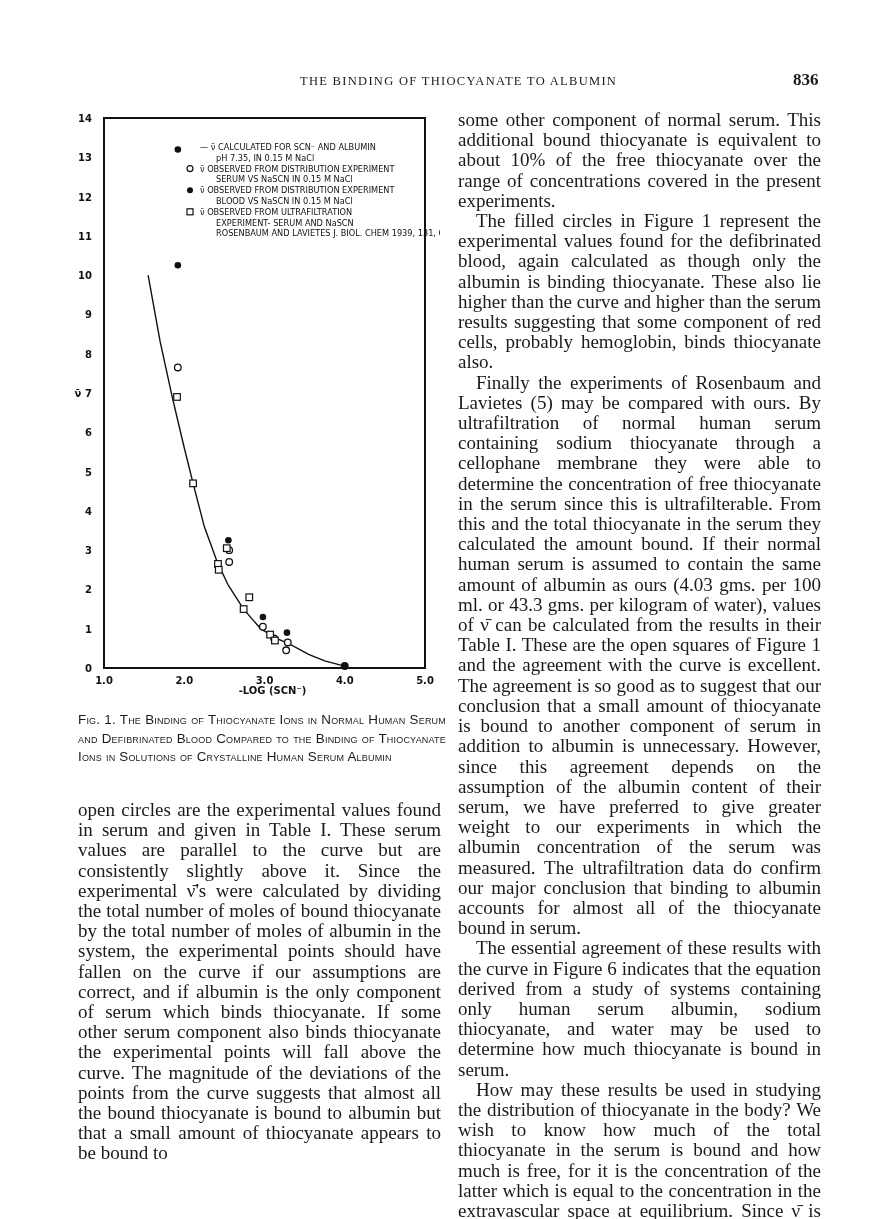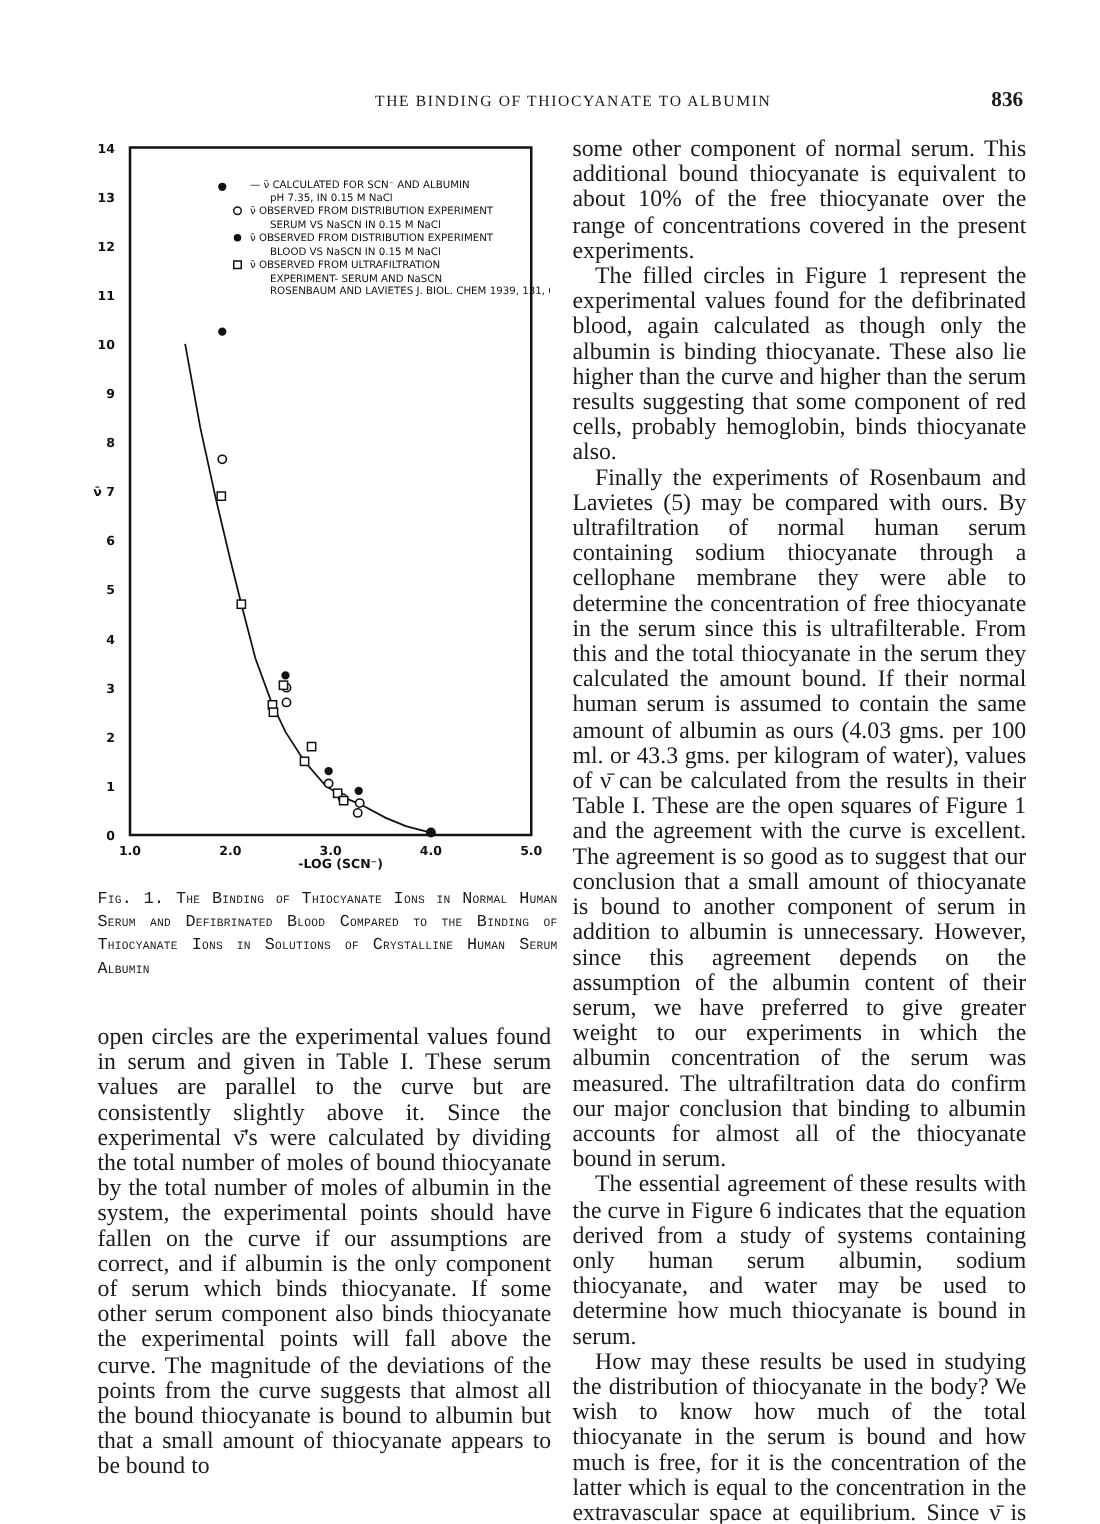--- a/index.html
+++ b/index.html
@@ -1,25 +1,25 @@
 <!DOCTYPE html>
 <html><head>
 <meta charset="utf-8">
 <style>
   html, body { margin:0; padding:0; background:#ffffff; }
   body { width:880px; height:1219px; position:relative; overflow:hidden; color:#1a1a1a; font-family:"DejaVu Serif","Liberation Serif",serif; }
   .running-head { position:absolute; top:74px; left:300px; font-family:"Liberation Serif",serif; font-size:12.5px; letter-spacing:1.3px;text-align:center; }
   .page-number { position:absolute; top:70px; left:793px; font-family:"Liberation Serif",serif; font-size:17px; font-weight:bold; }
   .figure { position:absolute; left:60px; top:108px; width:380px; height:600px; }
   .figure svg { display:block; }
-  .caption { position:absolute; left:78px; top:711px; width:368px; font-family:Liberation Mono, monospace; font-size:13.4px; line-height:18.7px; text-align:justify; font-variant:small-caps; letter-spacing:0.2px; }
+  .caption { position:absolute; left:78px; top:711px; width:368px; font-family:Liberation Sans, sans-serif; font-size:13.4px; line-height:18.7px; text-align:justify; font-variant:small-caps; letter-spacing:0.2px; }
   .col { position:absolute; font-family:"Liberation Serif",serif; font-size:19px; line-height:20.2px; text-align:justify; }
   .col p { margin:0; text-indent:0; }
   .col p.ind { text-indent:18px; }
-  .left-col { left:78px; top:820px; width:363px; }
+  .left-col { left:78px; top:800px; width:363px; }
   .right-col { left:458px; top:110px; width:363px; }
   .legend-text { font-family:"DejaVu Sans","Liberation Sans",sans-serif; font-size:8.2px; fill:#111; }
   .tick-text { font-family:"DejaVu Sans","Liberation Sans",sans-serif; font-size:10px; fill:#111; font-weight:bold; }
 </style>
 </head>
 <body>
 
 <div class="running-head">THE BINDING OF THIOCYANATE TO ALBUMIN</div>
 <div class="page-number">836</div>
 

